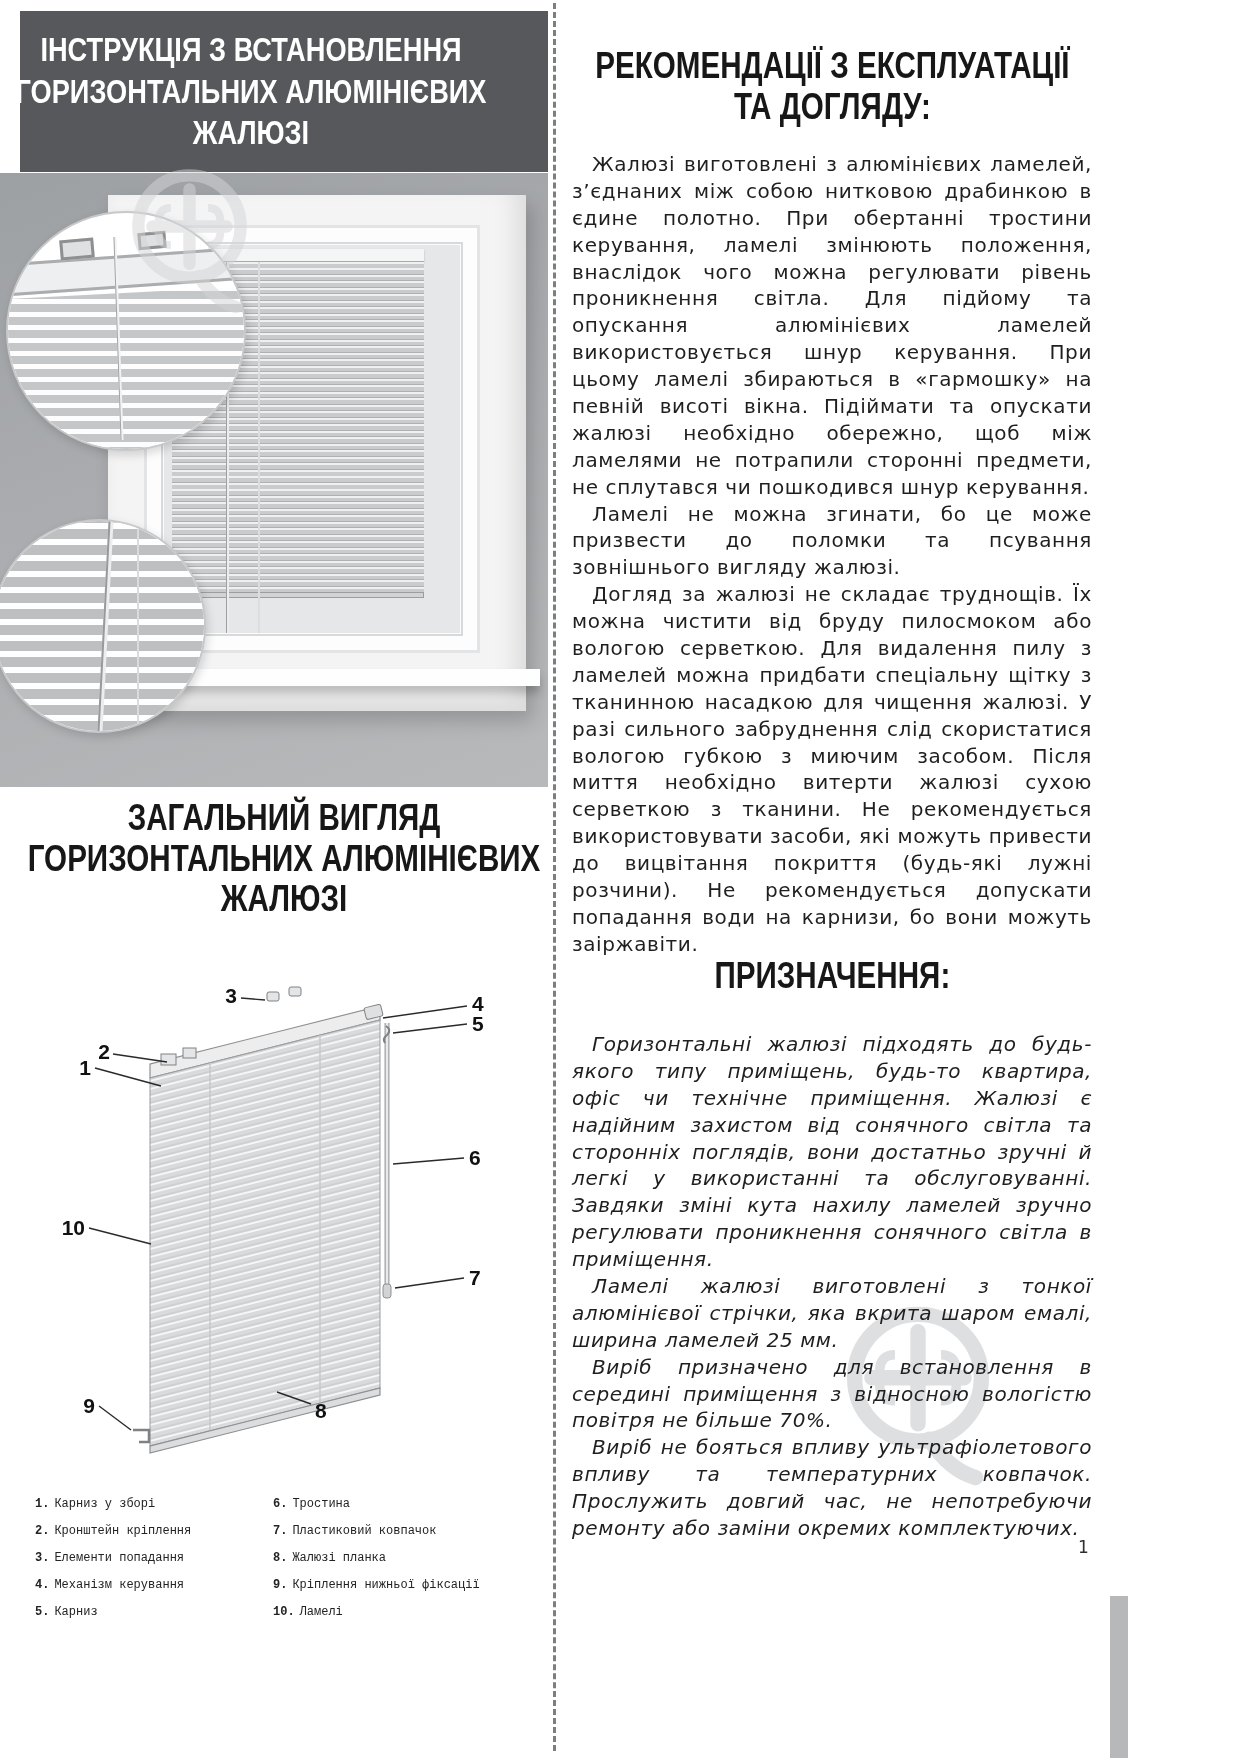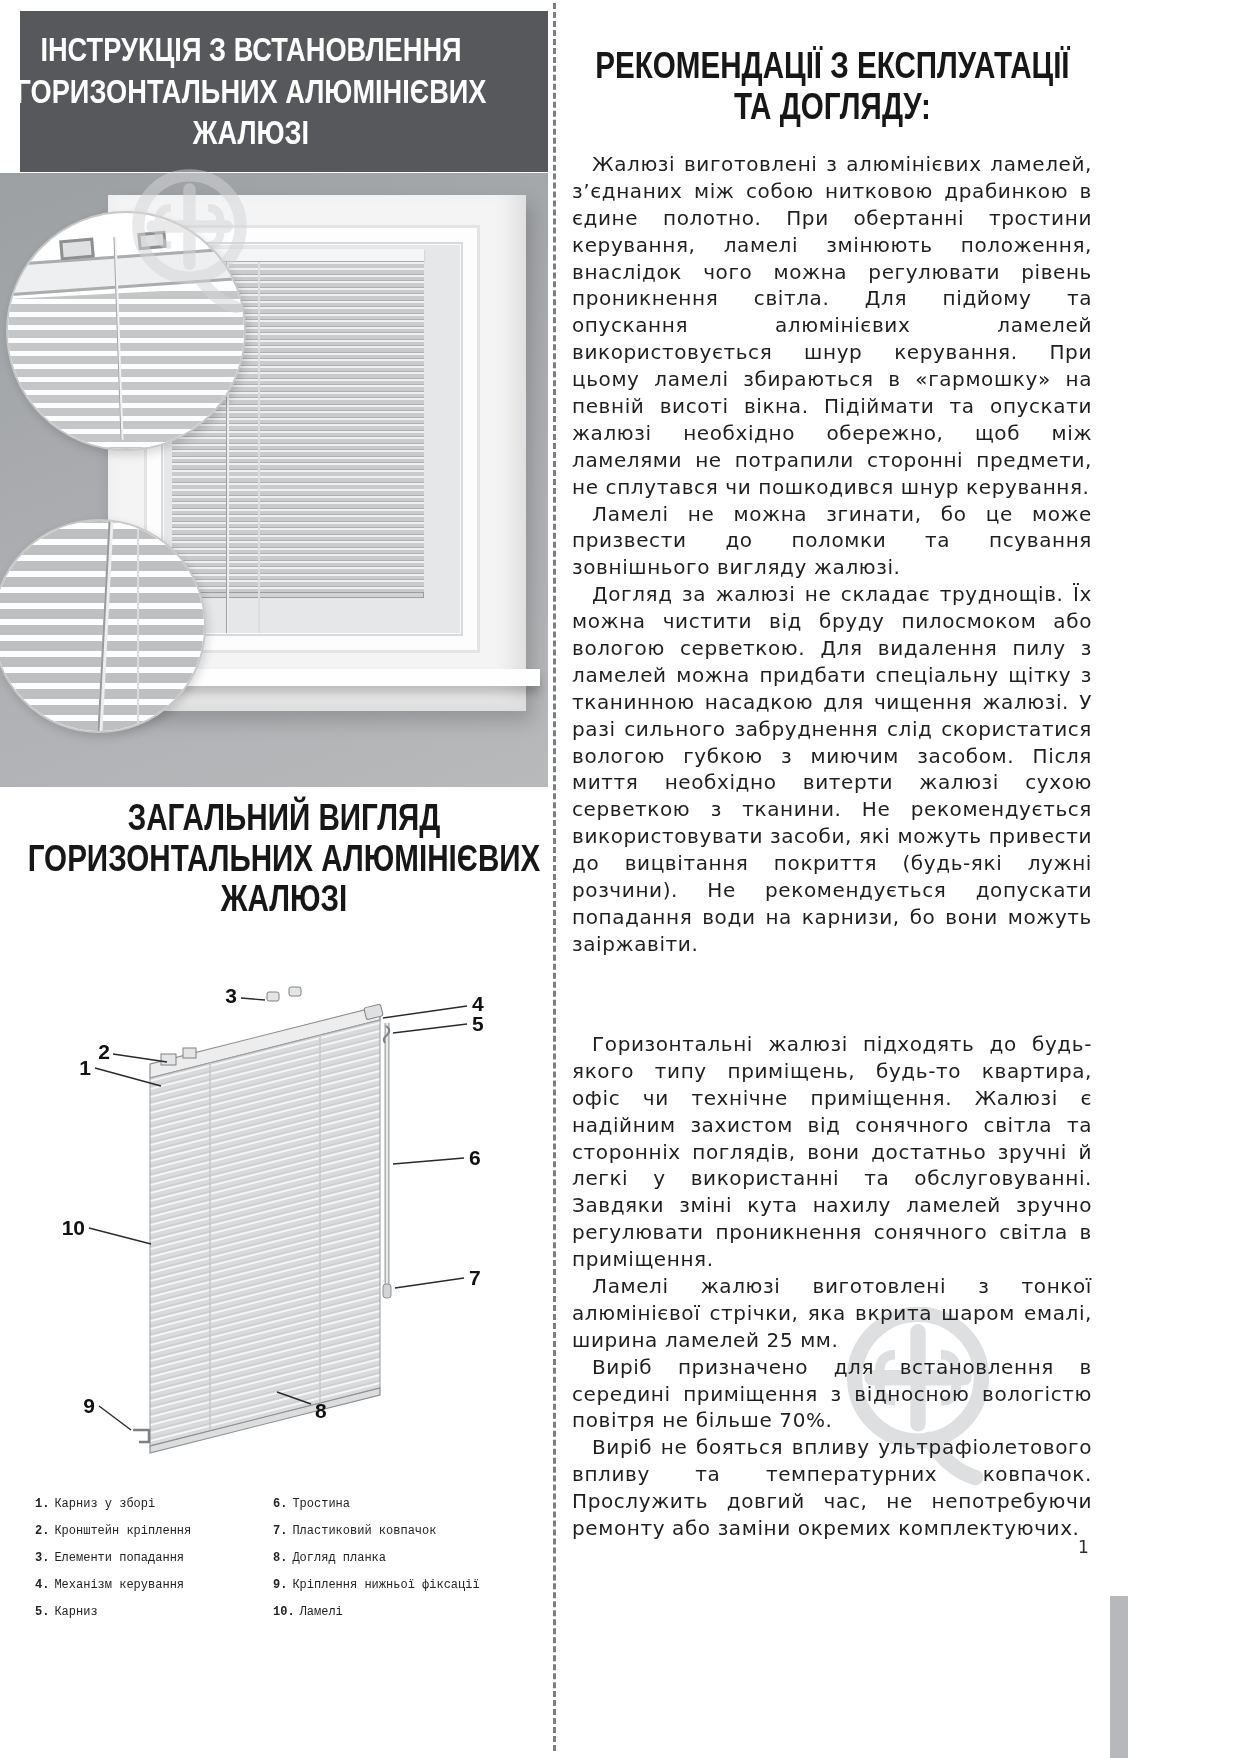--- a/index.html
+++ b/index.html
@@ -83,21 +83,21 @@
   
   .divider { position:absolute; left:553px; top:0; height:1748px; width:0; border-left:3px dashed #7c7e80; }
 
   
   .care-title { position:absolute; left:565px; top:42px; width:535px; z-index:1; }
   .care-title .condensed, .purpose-title .condensed { font-size:37px; line-height:1.12; }
   .purpose-title { position:absolute; left:565px; top:952px; width:535px; z-index:1; }
 
   .body-text { position:absolute; width:520px; z-index:1; }
   .care-text { left:572px; top:148px; }
-  .purpose-text { left:572px; top:1028px; }
+  .purpose-text { left:572px; top:1028px;font-style:italic; }
   .body-text p {
     font-size:20px; line-height:1.345; letter-spacing:0.6px;
     text-align:justify; text-indent:20px; margin:0; color:#1f1f1f;
   }
 
   .page-number { position:absolute; left:1078px; top:1534px; font-size:17px; color:#2e2e2e; z-index:1; }
   .page-edge { position:absolute; left:1110px; top:1593px; width:18px; height:165px; background:#b6b8ba; }
 </style>
 </head>
 <body>
@@ -218,39 +218,42 @@
     <div class="legend-col-1">
       <div class="legend-item"><span class="legend-num">1.</span><span>Карниз у зборі</span></div>
       <div class="legend-item"><span class="legend-num">2.</span><span>Кронштейн кріплення</span></div>
       <div class="legend-item"><span class="legend-num">3.</span><span>Елементи попадання</span></div>
       <div class="legend-item"><span class="legend-num">4.</span><span>Механізм керування</span></div>
       <div class="legend-item"><span class="legend-num">5.</span><span>Карниз</span></div>
     </div>
     <div class="legend-col-2">
       <div class="legend-item"><span class="legend-num">6.</span><span>Тростина</span></div>
       <div class="legend-item"><span class="legend-num">7.</span><span>Пластиковий ковпачок</span></div>
-      <div class="legend-item"><span class="legend-num">8.</span><span>Догляд планка</span></div>
+      <div class="legend-item"><span class="legend-num">8.</span><span>Жалюзі планка</span></div>
       <div class="legend-item"><span class="legend-num">9.</span><span>Кріплення нижньої фіксації</span></div>
       <div class="legend-item"><span class="legend-num">10.</span><span>Ламелі</span></div>
     </div>
   </div>
 
   <div class="divider"></div>
 
   <div class="care-title">
     <span class="condensed">РЕКОМЕНДАЦІЇ З ЕКСПЛУАТАЦІЇ
 ТА ДОГЛЯДУ:</span>
   </div>
 
   <div class="body-text care-text">
     <p>Жалюзі виготовлені з алюмінієвих ламелей, з’єднаних між собою нитковою драбинкою в єдине полотно. При обертанні тростини керування, ламелі змінюють положення, внаслідок чого можна регулювати рівень проникнення світла. Для підйому та опускання алюмінієвих ламелей використовується шнур керування. При цьому ламелі збираються в «гармошку» на певній висоті вікна. Підіймати та опускати жалюзі необхідно обережно, щоб між ламелями не потрапили сторонні предмети, не сплутався чи пошкодився шнур керування.</p>
     <p>Ламелі не можна згинати, бо це може призвести до поломки та псування зовнішнього вигляду жалюзі.</p>
     <p>Догляд за жалюзі не складає труднощів. Їх можна чистити від бруду пилосмоком або вологою серветкою. Для видалення пилу з ламелей можна придбати спеціальну щітку з тканинною насадкою для чищення жалюзі. У разі сильного забруднення слід скористатися вологою губкою з миючим засобом. Після миття необхідно витерти жалюзі сухою серветкою з тканини. Не рекомендується використовувати засоби, які можуть привести до вицвітання покриття (будь-які лужні розчини). Не рекомендується допускати попадання води на карнизи, бо вони можуть заіржавіти.</p>
   </div>
 
+  <div class="purpose-title">
+    <span class="condensed">ПРИЗНАЧЕННЯ:</span>
+  </div>
 
   <div class="watermark wm-bottom">
     <svg viewBox="0 0 100 110" width="100%" height="100%">
       <circle cx="50" cy="46" r="33" fill="none" stroke="currentColor" stroke-width="8"></circle>
       <path d="M50 22 V70 M26 46 H74" stroke="currentColor" stroke-width="8" stroke-linecap="round" fill="none"></path>
       <path d="M38 34 q-8 0 -8 9 M62 34 q8 0 8 9 M38 58 q-8 0 -8 -9 M62 58 q8 0 8 -9" stroke="currentColor" stroke-width="5" fill="none"></path>
       <path d="M56 78 q10 16 24 20" stroke="currentColor" stroke-width="8" fill="none" stroke-linecap="round"></path>
     </svg>
   </div>
 

